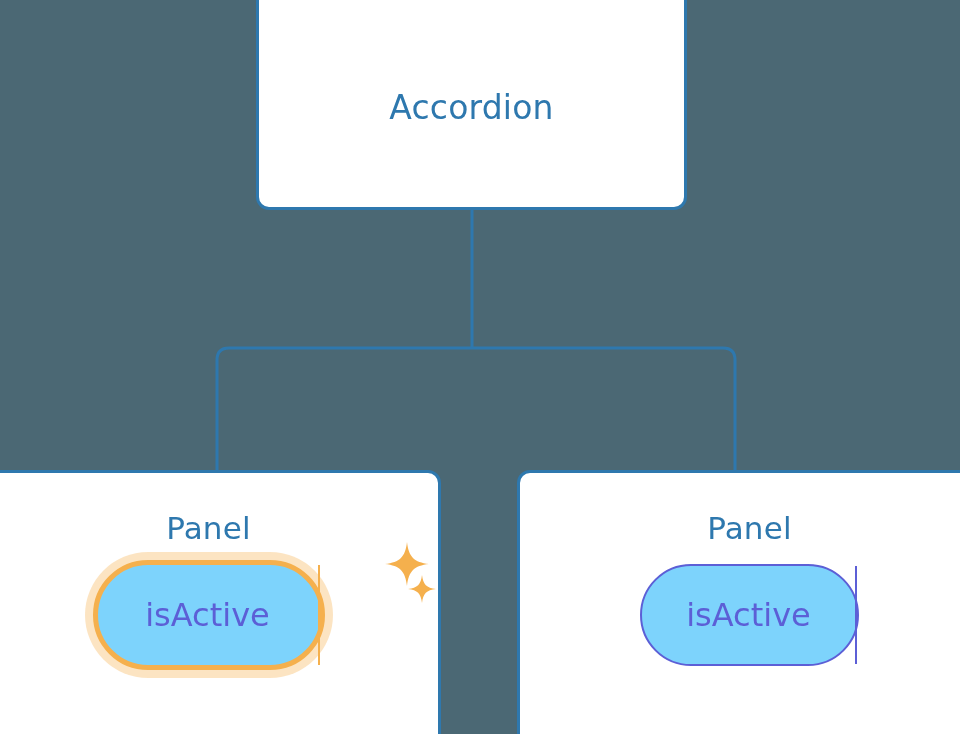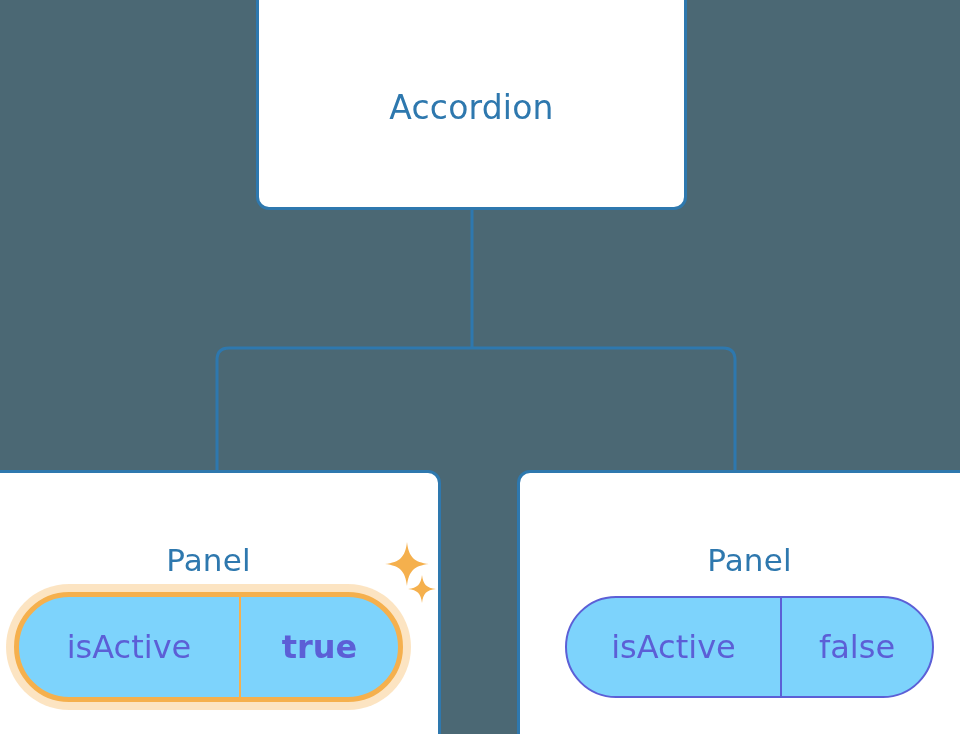--- a/index.html
+++ b/index.html
@@ -42,21 +42,20 @@
     align-items: center;
   }
 
   .node-title {
     color: #2e78ae;
     font-size: 33px;
     font-weight: 400;
     letter-spacing: 0.2px;
     line-height: 1;
     white-space: nowrap;
-    margin-top: 32px;
   }
 
   
   #node-accordion {
     left: 256px;
     top: -34px;
     width: 431px;
     height: 244px;
     justify-content: center;
   }
@@ -181,34 +180,32 @@
   <div class="node" id="node-accordion">
     <div class="node-title">Accordion</div>
   </div>
 
   <div class="node panel-node" id="node-panel-left">
     <div class="node-title">Panel</div>
 
     <div class="pill-wrap">
       <div class="prop-pill pill-highlight">
         <div class="prop-key">isActive</div>
-        <div class="prop-val">true</div>
       </div>
     </div>
   </div>
 
   <svg class="sparkle" id="sparkle-large" viewBox="0 0 100 100">
     <path d="M50 0 C54 34 66 46 100 50 C66 54 54 66 50 100 C46 66 34 54 0 50 C34 46 46 34 50 0 Z" fill="#f5b04d"></path>
   </svg>
   <svg class="sparkle" id="sparkle-small" viewBox="0 0 100 100">
     <path d="M50 0 C54 34 66 46 100 50 C66 54 54 66 50 100 C46 66 34 54 0 50 C34 46 46 34 50 0 Z" fill="#f5b04d"></path>
   </svg>
 
   <div class="node panel-node" id="node-panel-right">
     <div class="node-title">Panel</div>
 
     <div class="prop-pill pill-plain">
       <div class="prop-key">isActive</div>
-      <div class="prop-val">false</div>
     </div>
   </div>
 
 </div>
 
 </body></html>

